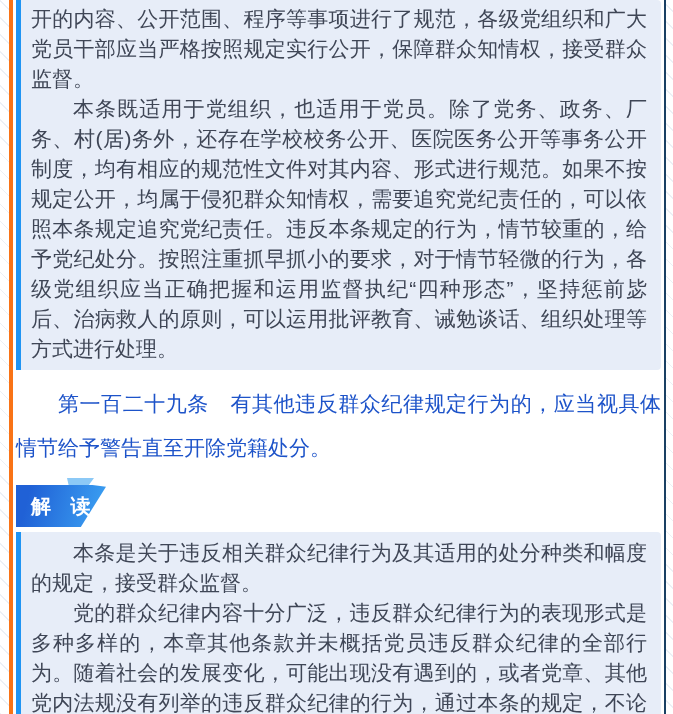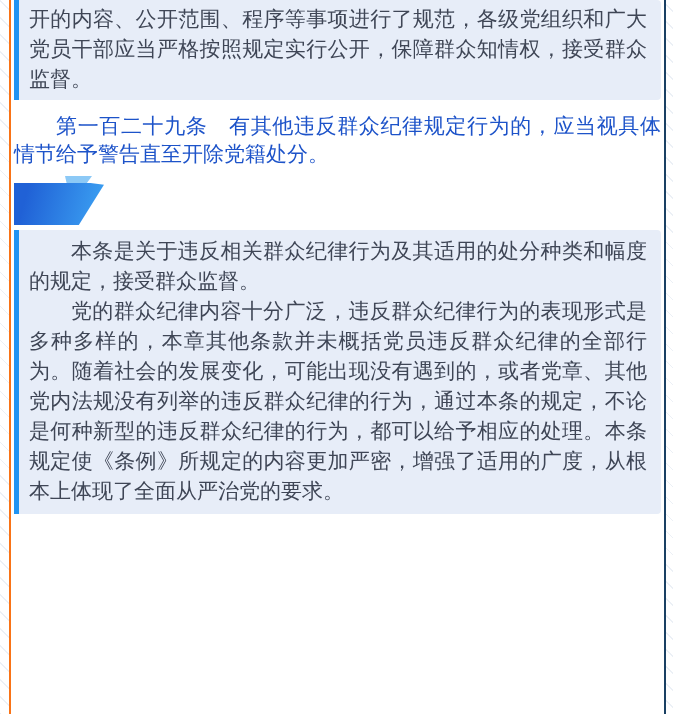--- a/index.html
+++ b/index.html
@@ -10,21 +10,21 @@
       repeating-linear-gradient(45deg,
         rgba(120,150,190,0.14) 0px, rgba(120,150,190,0.14) 1px,
         transparent 1px, transparent 12px),
       #ffffff;
     overflow:hidden;
   }
   .canvas{position:relative;width:673px;height:714px;}
   .page{
     position:absolute;top:0;bottom:0;left:9px;right:7px;
     background:#ffffff;
-    border-left:2px solid #f97316;
+    border-left:4px solid #f97316;
     border-right:2px solid #1a4063;
   }
   .content{margin:0 3px;}
   .info-box{
     background:#e7edf8;
     border-left:5px solid #2094f3;
     border-radius:0 4px 4px 0;
     padding:4px 14px 6px 10px;
     color:#3f4656;
     font-size:21px;
@@ -32,21 +32,21 @@
     text-align:justify;
   }
   .info-box.second{padding:6px 14px 8px 10px;}
   .info-box p{margin:0;}
   p.indent{text-indent:2em;}
   p.no-indent{text-indent:0;}
   .article-text{
     margin:12px 0 0 0;
     color:#1d53c9;
     font-size:21px;
-    line-height:28px;
+    line-height:44px;
     text-indent:2em;
     text-align:justify;
   }
   .badge{position:relative;height:50px;width:120px;margin:8px 0 4px 0;}
   .badge-tri{
     position:absolute;left:51px;top:0;width:27px;height:28px;
     background:#8cc9f6;
     clip-path:polygon(0 0,100% 0,24% 100%);
   }
   .badge-main{
@@ -62,27 +62,29 @@
 </style>
 </head>
 <body>
 
 <div class="canvas">
   <div class="page">
     <div class="content">
 
       <section class="info-box first">
         <p class="no-indent">开的内容、公开范围、程序等事项进行了规范，各级党组织和广大党员干部应当严格按照规定实行公开，保障群众知情权，接受群众监督。</p>
+        <p class="indent">本条既适用于党组织，也适用于党员。除了党务、政务、厂务、村(居)务外，还存在学校校务公开、医院医务公开等事务公开制度，均有相应的规范性文件对其内容、形式进行规范。如果不按规定公开，均属于侵犯群众知情权，需要追究党纪责任的，可以依照本条规定追究党纪责任。违反本条规定的行为，情节较重的，给予党纪处分。按照注重抓早抓小的要求，对于情节轻微的行为，各级党组织应当正确把握和运用监督执纪“四种形态”，坚持惩前毖后、治病救人的原则，可以运用批评教育、诫勉谈话、组织处理等方式进行处理。</p>
       </section>
 
       <p class="article-text">第一百二十九条　有其他违反群众纪律规定行为的，应当视具体情节给予警告直至开除党籍处分。</p>
 
       <div class="badge">
         <span class="badge-tri"></span>
         <span class="badge-main"></span>
+        <span class="badge-label">解 读</span>
       </div>
 
       <section class="info-box second">
         <p class="indent">本条是关于违反相关群众纪律行为及其适用的处分种类和幅度的规定，接受群众监督。</p>
         <p class="indent">党的群众纪律内容十分广泛，违反群众纪律行为的表现形式是多种多样的，本章其他条款并未概括党员违反群众纪律的全部行为。随着社会的发展变化，可能出现没有遇到的，或者党章、其他党内法规没有列举的违反群众纪律的行为，通过本条的规定，不论是何种新型的违反群众纪律的行为，都可以给予相应的处理。本条规定使《条例》所规定的内容更加严密，增强了适用的广度，从根本上体现了全面从严治党的要求。</p>
       </section>
 
     </div>
   </div>
 </div>

